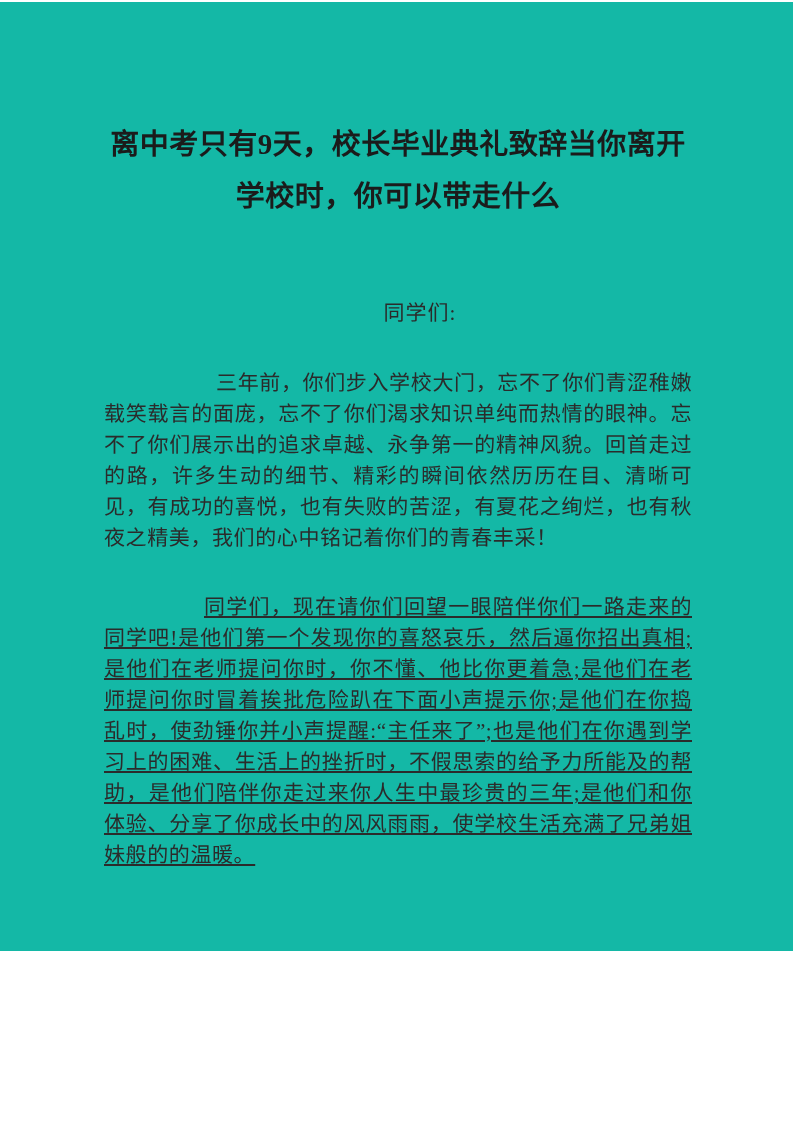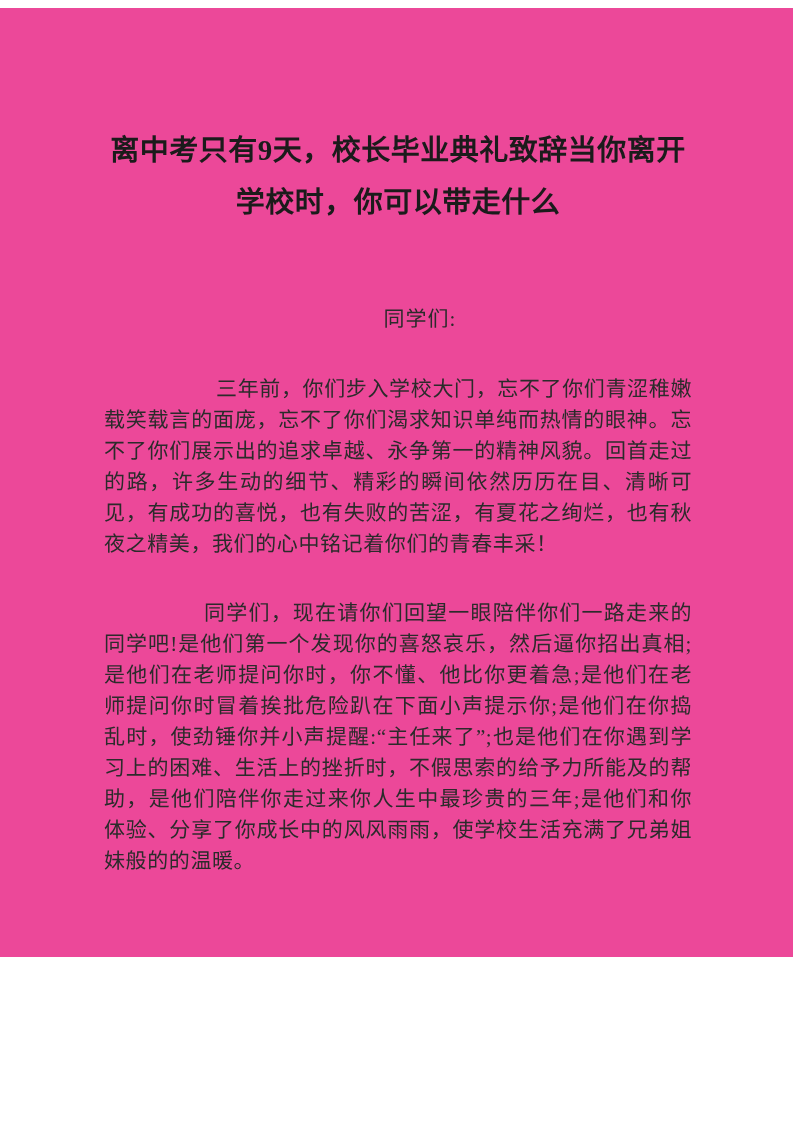--- a/index.html
+++ b/index.html
@@ -6,22 +6,22 @@
   html, body {
     margin: 0;
     padding: 0;
     background: #ffffff;
   }
 
   .page {
     position: relative;
     width: 793px;
     height: 949px;
-    margin: 8px auto;
-    background: #ec4899;
+    margin: 2px auto;
+    background: #14b8a6;
     box-sizing: border-box;
     overflow: hidden;
     font-family: "Liberation Serif", "DejaVu Serif", serif;
     color: #262626;
     -webkit-font-smoothing: antialiased;
   }
 
   .doc-body {
     position: absolute;
     left: 104px;
@@ -68,20 +68,21 @@
   }
 
   .para-1 {
     padding-top: 38px;
     text-indent: 112px;
   }
 
   .para-2 {
     padding-top: 38px;
     text-indent: 100px;
+    text-decoration: underline;
   }
 </style>
 </head>
 <body>
 
 <div class="page">
   <div class="doc-body">
 
     <h1 class="doc-title">离中考只有9天，校长毕业典礼致辞当你离开学校时，你可以带走什么</h1>
 

